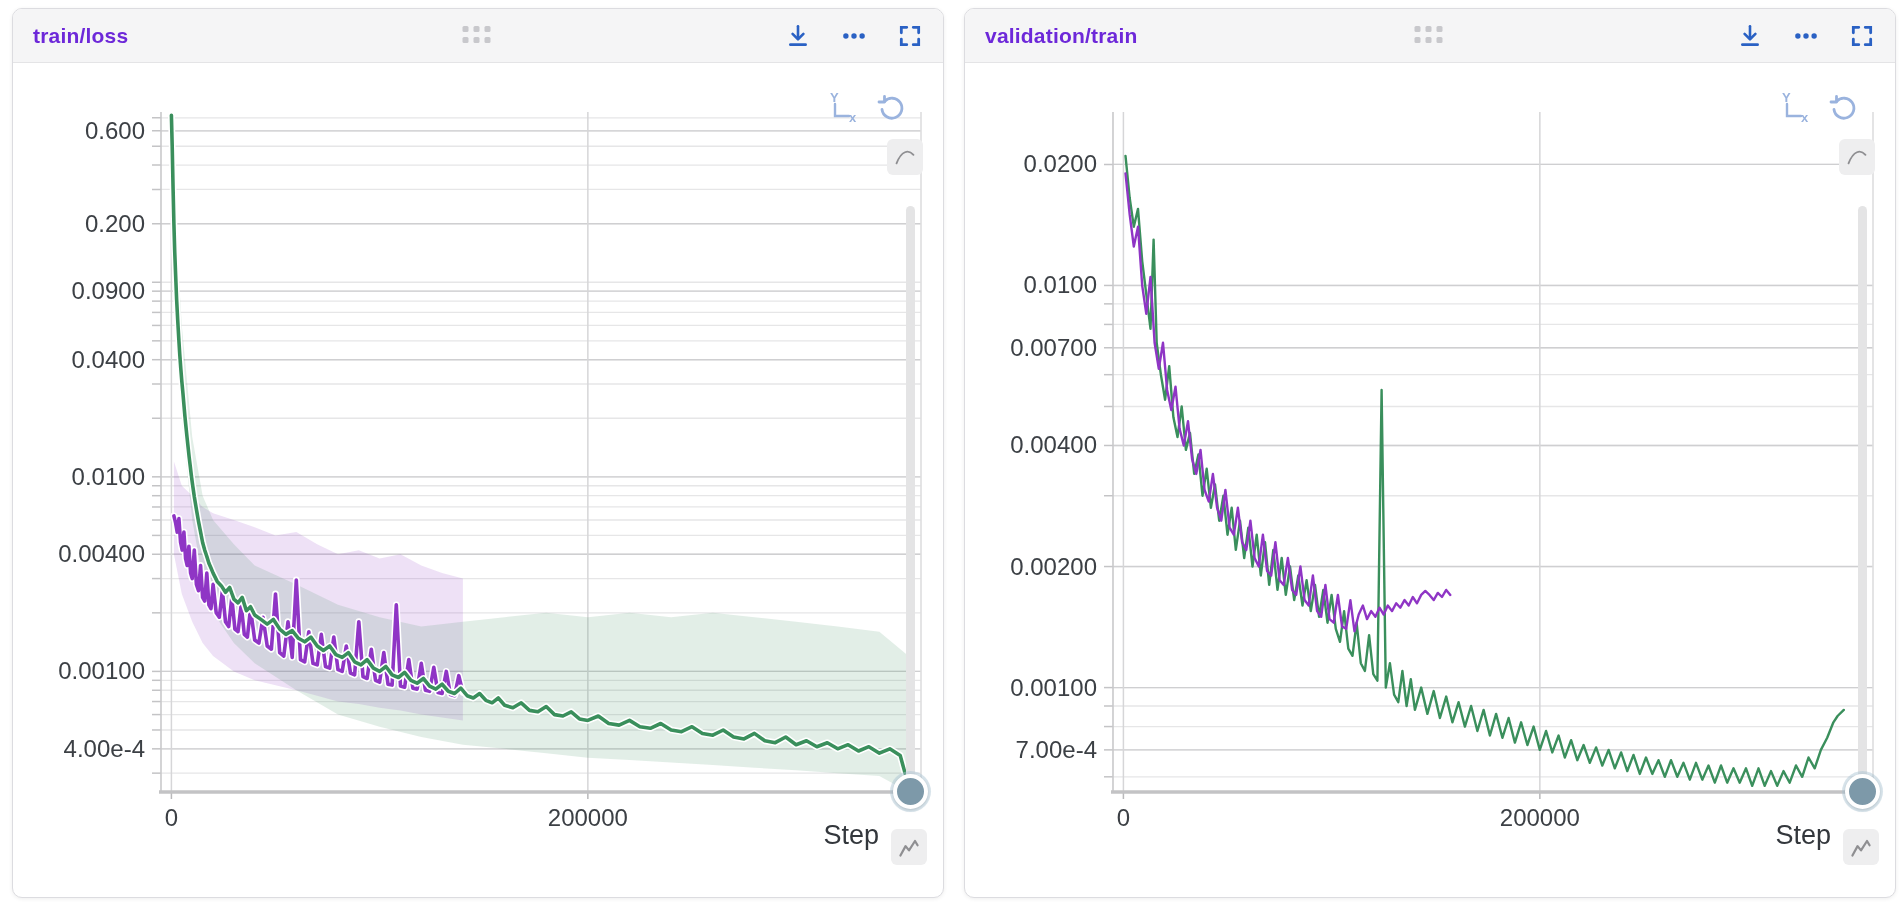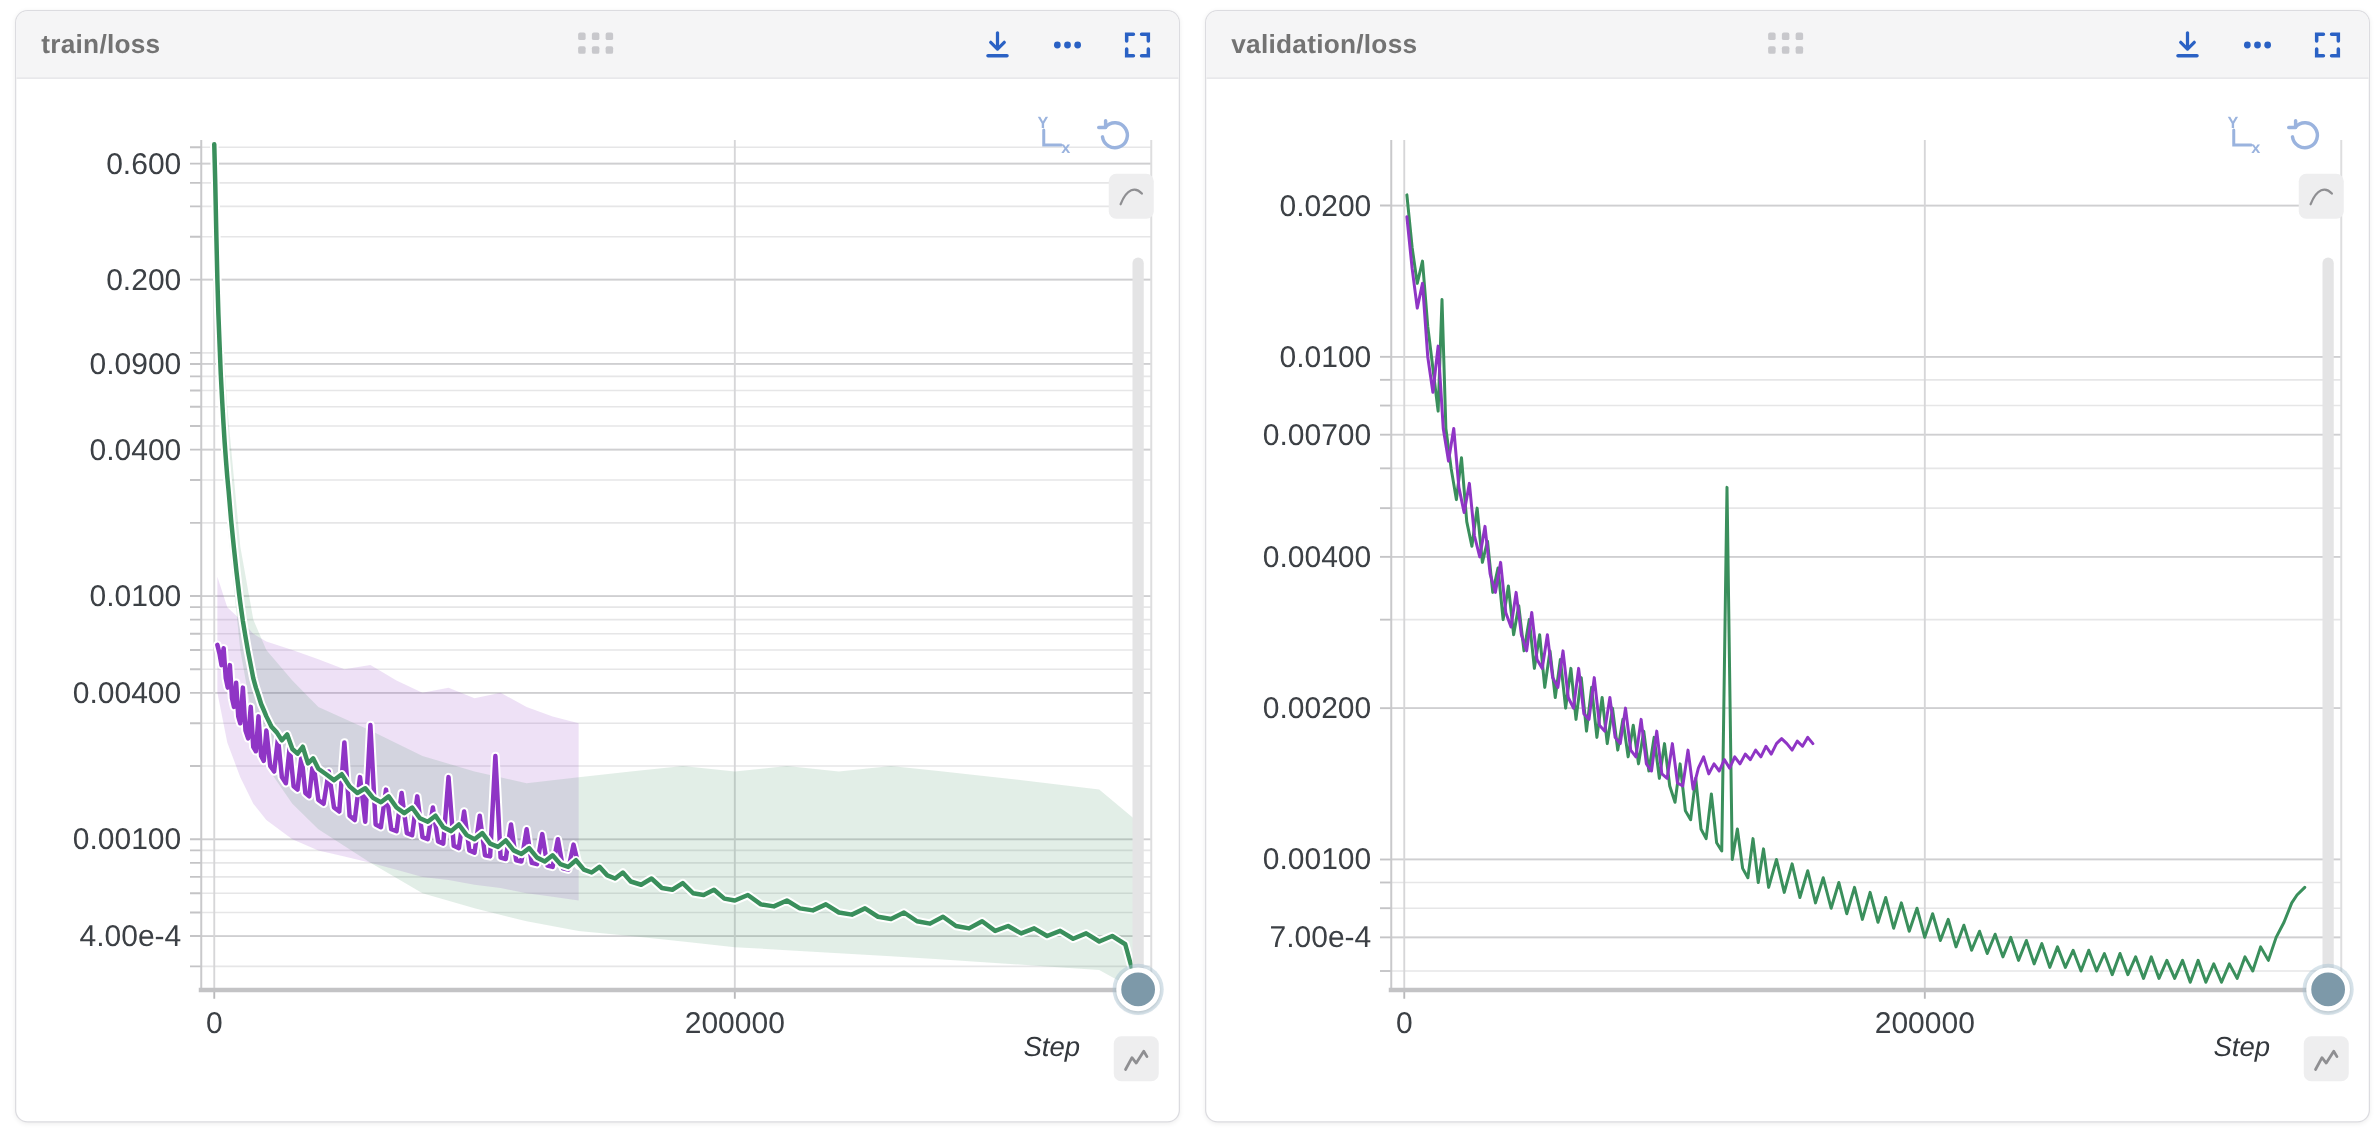--- a/index.html
+++ b/index.html
@@ -14,21 +14,21 @@
     box-shadow:0 1px 4px rgba(0,0,0,.07);
     overflow:hidden;
   }
   #panel-0{left:12px}
   #panel-1{left:964px}
   .panel-header{
     position:relative;height:54px;background:#f5f5f6;
     border-bottom:1px solid #e4e4e6;display:flex;align-items:center;
     padding:0 20px;box-sizing:border-box;
   }
-  .panel-title{font-size:21px;font-weight:700;color:#737373;letter-spacing:.2px}
+  .panel-title{font-size:21px;font-weight:700;color:#6d28d9;letter-spacing:.2px}
   .drag-dots{
     position:absolute;left:50%;top:17px;transform:translateX(-50%);
     display:grid;grid-template-columns:repeat(3,9px);grid-auto-rows:9px;gap:2px;cursor:grab;
   }
   .drag-dots i{width:6px;height:6px;background:#c8c8cc;border-radius:1.5px;display:block}
   .header-actions{margin-left:auto;display:flex;gap:30px;align-items:center}
   .icon-btn{background:none;border:none;padding:0;cursor:pointer;display:flex;align-items:center}
   .corner-controls{position:absolute;top:84px;right:36px;display:flex;gap:20px;z-index:5}
   .gray-btn{
     position:absolute;width:36px;height:36px;background:#eeeeef;border:none;border-radius:6px;
@@ -42,21 +42,21 @@
   }
   .slider-thumb{
     position:absolute;right:15px;top:765px;width:27px;height:27px;border-radius:50%;
     background:#7d99a9;border:4px solid #fff;
     box-shadow:0 0 0 3px rgba(168,196,210,.45),0 1px 3px rgba(0,0,0,.25);
     z-index:6;cursor:grab;
   }
   .chart-box{position:absolute;left:8px;top:96px;width:912px;height:745px}
   .chart-box svg{display:block}
   .step-label{
-    position:absolute;bottom:46px;right:79px;font-size:22px;color:#33373c;z-index:5;font-style:italic;
+    position:absolute;bottom:46px;right:64px;font-size:27px;color:#33373c;z-index:5;
   }
   svg text.ytick,svg text.xtick{font-family:"Liberation Sans",sans-serif;font-size:24px;fill:#3c4045}
 </style>
 </head>
 <body>
 
 <div class="panel" id="panel-0">
   <div class="panel-header">
     <span class="panel-title">train/loss</span>
     <div class="drag-dots">
@@ -222,21 +222,21 @@
 
   <button class="gray-btn spark-btn">
     <svg width="30" height="30" viewBox="0 0 28 28" fill="none" stroke="#8f8f92" stroke-width="2.6" stroke-linecap="round" stroke-linejoin="round">
       <polyline points="4,24 10,13 14,18 21,7 24,12"></polyline>
     </svg>
   </button>
 </div>
 
 <div class="panel" id="panel-1">
   <div class="panel-header">
-    <span class="panel-title">validation/loss</span>
+    <span class="panel-title">validation/train</span>
     <div class="drag-dots">
       <i></i>
         <i></i>
         <i></i>
         <i></i>
         <i></i>
         <i></i>
     </div>
     <div class="header-actions">
       <button class="icon-btn">

